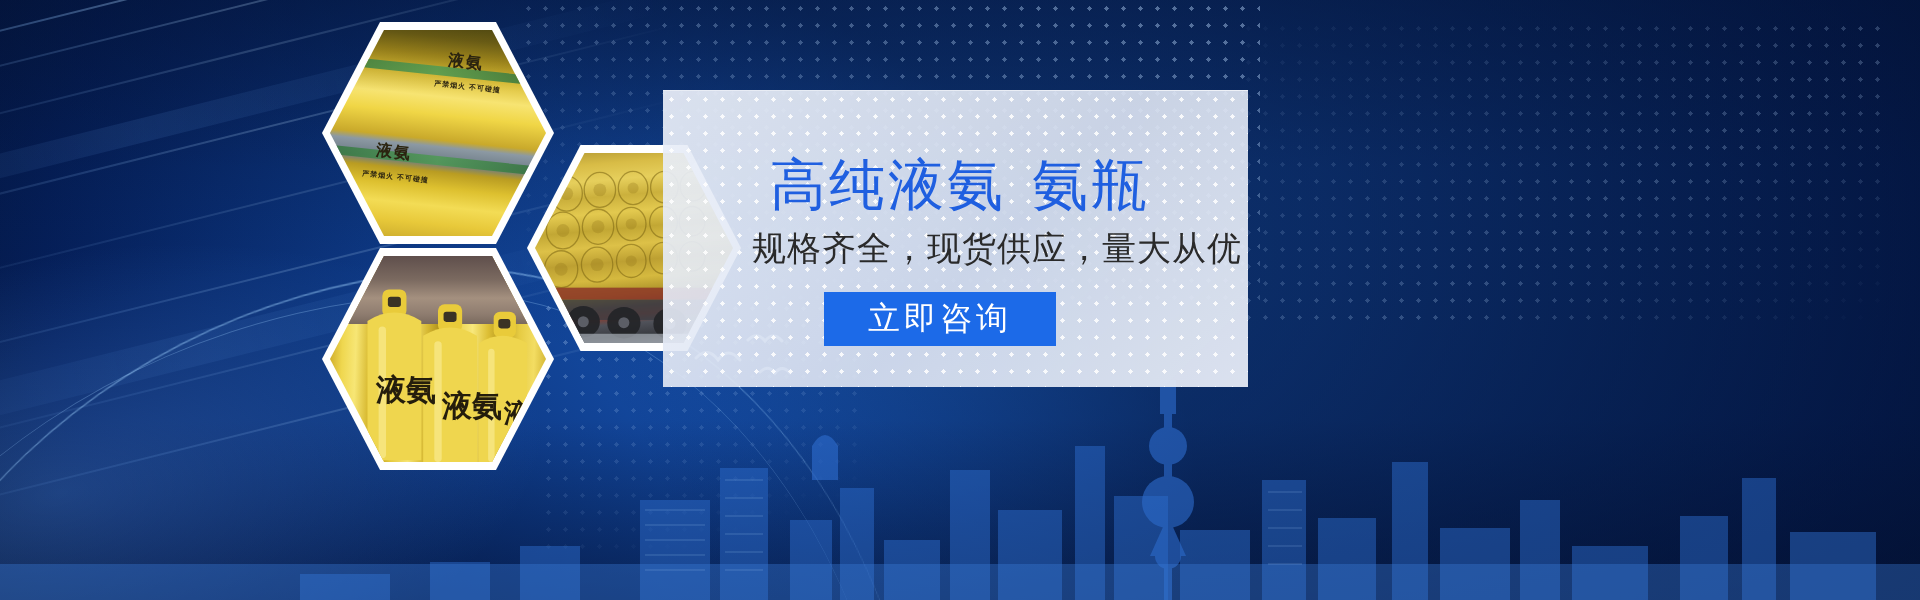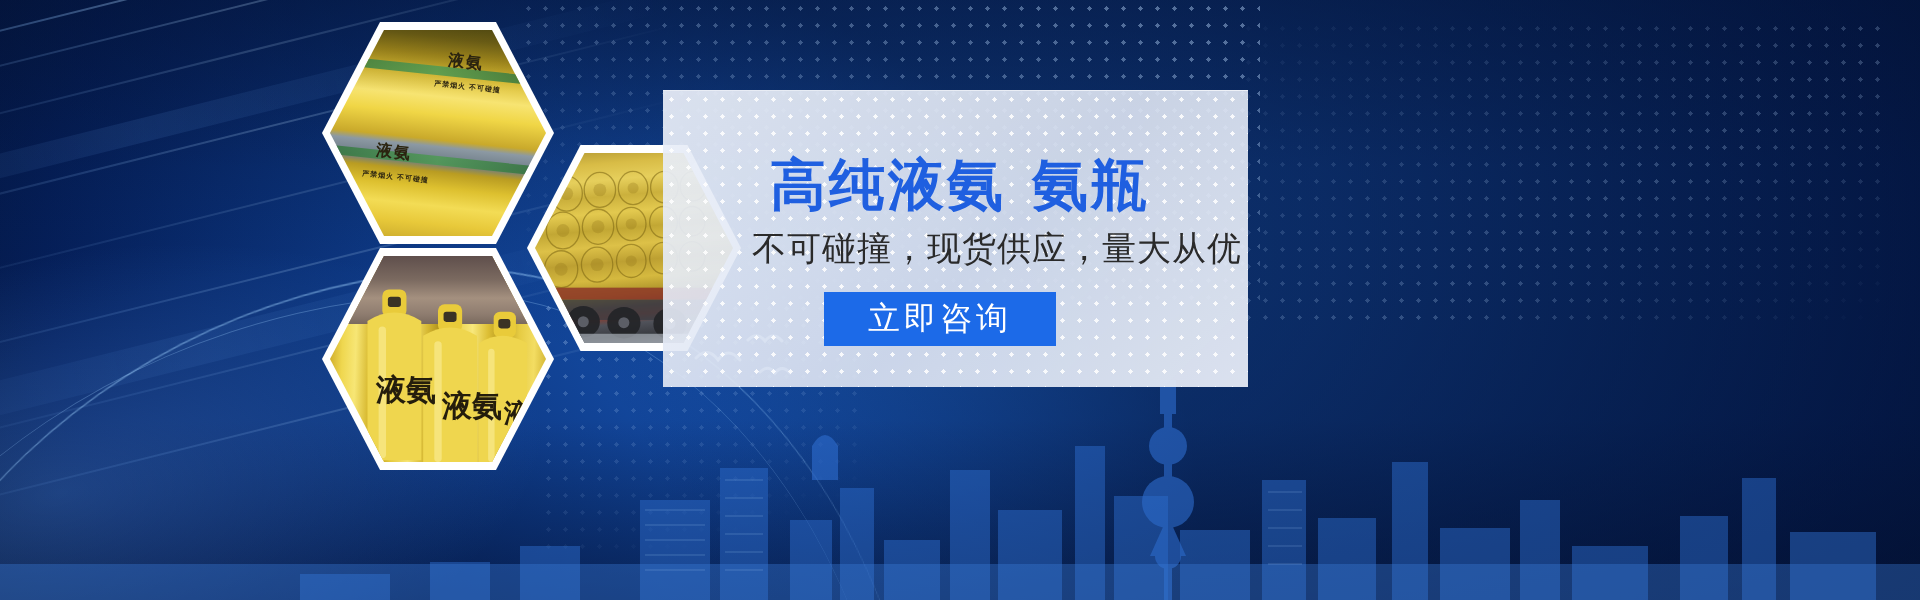--- a/index.html
+++ b/index.html
@@ -137,21 +137,21 @@
   }
   .panel-dots{
     position:absolute; inset:0;
     background-image:radial-gradient(rgba(255,255,255,.95) 2.1px, rgba(0,0,0,0) 2.2px);
     background-size:17px 17px;
     opacity:.9;
   }
 
   .title{
     position:absolute; left:770px; top:148px;
-    font-size:56px; font-weight:700; color:#1f5fe0; letter-spacing:3px;
+    font-size:56px; font-weight:400; color:#1f5fe0; letter-spacing:3px;
     white-space:nowrap;
     font-family:"Liberation Sans", sans-serif;
   }
   .title .sp{ display:inline-block; width:26px; }
   .subtitle{
     position:absolute; left:752px; top:226px;
     font-size:34px; color:#2a2a2a; letter-spacing:1px; white-space:nowrap;
     font-family:"Liberation Sans", sans-serif;
   }
   .cta{
@@ -337,17 +337,17 @@
       <div class="p3-txt" style="left:174px; top:140px; font-size:26px;">液氨</div>
     </div>
   </div>
 
   <div class="panel">
     <div class="panel-dots"></div>
   </div>
 
   <h1 class="title"><span>高纯液氨</span><span class="sp"></span><span>氨瓶</span></h1>
 
-  <div class="subtitle">不可碰撞，现货供应，量大从优</div>
+  <div class="subtitle">规格齐全，现货供应，量大从优</div>
 
   <button class="cta">立即咨询</button>
 
 </div>
 
 </body></html>

